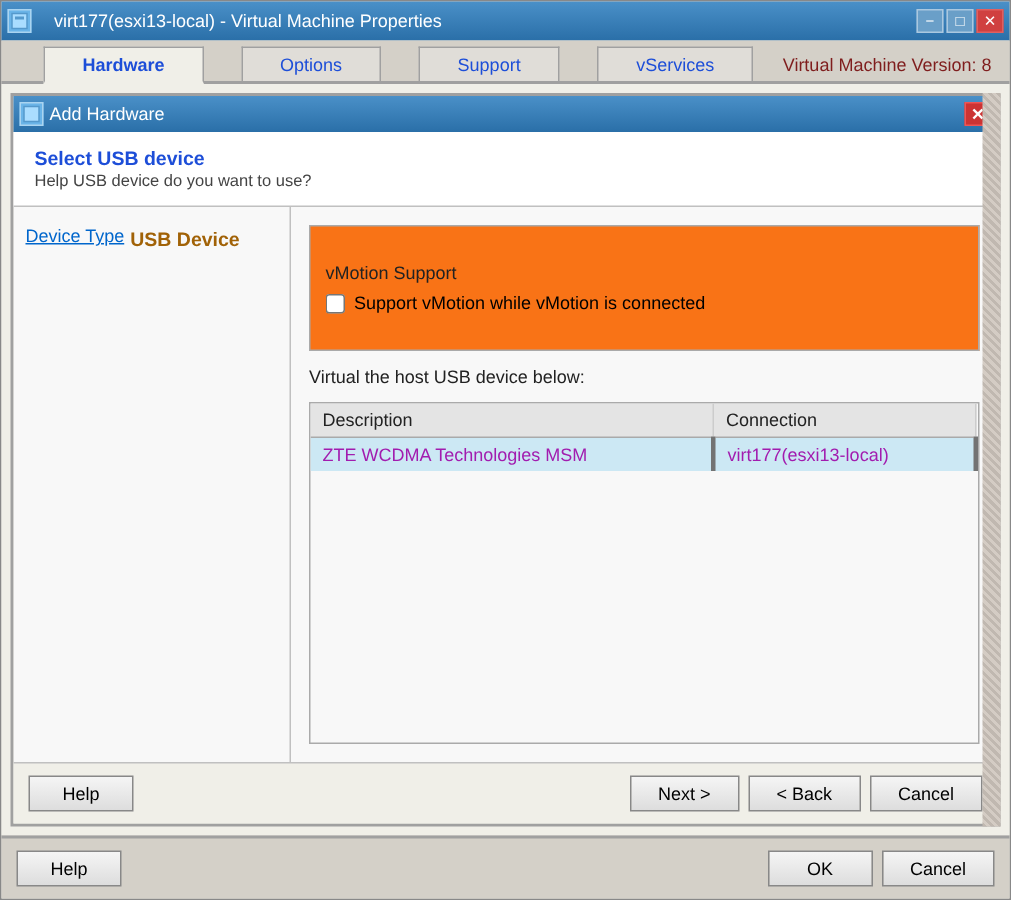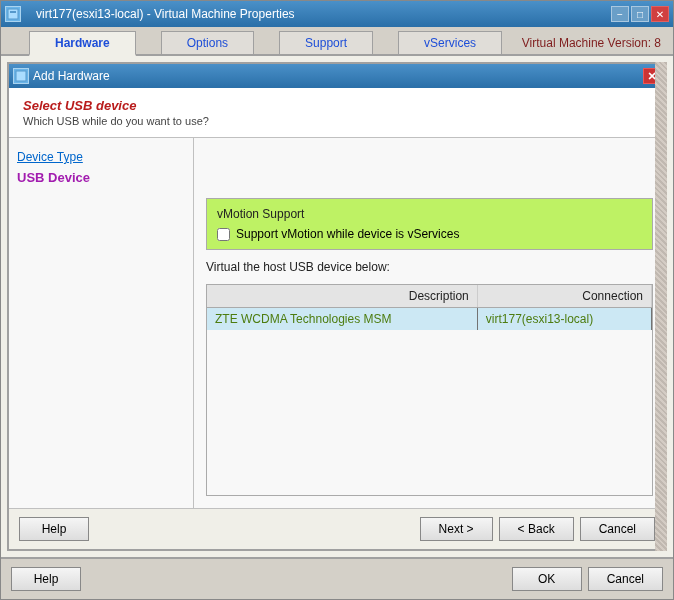--- a/index.html
+++ b/index.html
@@ -162,22 +162,21 @@
 
     .inner-header {
       background: white;
       padding: 10px 14px;
       border-bottom: 1px solid #c0c0c0;
     }
 
     .inner-header .select-title {
       font-size: 13px;
       font-weight: bold;
-      color: #b91c1c;
-      font-style: italic;
+      color: #1d4ed8;
     }
 
     .inner-header .select-subtitle {
       font-size: 11px;
       color: #444;
       margin-top: 2px;
     }
 
     .inner-body {
       display: flex;
@@ -185,35 +184,34 @@
       overflow: hidden;
     }
 
     
     .left-panel {
       width: 185px;
       background: #f8f8f8;
       border-right: 1px solid #c0c0c0;
       padding: 12px 8px;
       display: flex;
-      flex-direction: column;
       gap: 4px;
     }
 
     .left-panel .step-link {
       color: #0066cc;
       text-decoration: underline;
       cursor: pointer;
       font-size: 12px;
     }
 
     .left-panel .step-current {
       font-size: 13px;
       font-weight: bold;
-      color: #a21caf;
+      color: #a16207;
       margin-top: 2px;
     }
 
     .left-panel .step-next {
       font-size: 12px;
       color: #666;
       margin-top: 2px;
     }
 
     
@@ -221,23 +219,22 @@
       flex: 1;
       padding: 12px;
       display: flex;
       flex-direction: column;
       gap: 10px;
       background: #f8f8f8;
     }
 
     .vmotion-group {
       border: 1px solid #aaa;
-      padding: 8px 10px;
-      background: #bef264;
-      margin-top: 48px;
+      padding: 24px 10px;
+      background: #f97316;
     }
 
     .vmotion-group .group-title {
       font-size: 12px;
       color: #222;
       font-weight: normal;
       margin-bottom: 6px;
     }
 
     .checkbox-row {
@@ -267,37 +264,37 @@
       width: 100%;
       border-collapse: collapse;
     }
 
     .usb-table thead tr {
       background: #e4e4e4;
     }
 
     .usb-table thead th {
       padding: 4px 8px;
-      text-align: right;
+      text-align: left;
       border-right: 1px solid #ccc;
       border-bottom: 1px solid #aaa;
       font-weight: normal;
       font-size: 12px;
       color: #222;
     }
 
     .usb-table tbody tr {
       background: #cce8f4;
     }
 
     .usb-table tbody td {
       padding: 4px 8px;
-      border-right: 1px solid #737373;
-      font-size: 12px;
-      color: #4d7c0f;
+      border-right: 3px solid #737373;
+      font-size: 12px;
+      color: #a21caf;
     }
 
     
     .inner-footer {
       border-top: 1px solid #c0c0c0;
       padding: 8px 10px;
       display: flex;
       justify-content: flex-end;
       gap: 6px;
       background: #f0efe8;
@@ -398,37 +395,37 @@
                   <rect x="1" y="1" width="10" height="10" fill="#aaddff" stroke="#5599cc" stroke-width="1"></rect>
                 </svg>
             </div>
             <span style="color:white;font-size:12px;">Add Hardware</span>
           </div>
           <div class="inner-close-btn">✕</div>
         </div>
 
         <div class="inner-header">
           <div class="select-title">Select USB device</div>
-          <div class="select-subtitle">Which USB while do you want to use?</div>
+          <div class="select-subtitle">Help USB device do you want to use?</div>
         </div>
 
         <div class="inner-body">
 
           <div class="left-panel">
             <span class="step-link">Device Type</span>
             <span class="step-current">USB Device</span>
           </div>
 
           <div class="right-panel">
 
             <div class="vmotion-group">
               <div class="group-title">vMotion Support</div>
               <div class="checkbox-row">
                 <input type="checkbox" style="">
-                <label>Support vMotion while device is vServices</label>
+                <label>Support vMotion while vMotion is connected</label>
               </div>
             </div>
 
             <div class="select-usb-label">Virtual the host USB device below:</div>
 
             <div class="usb-table-wrapper">
               <table class="usb-table">
                 <thead>
                   <tr>
                     <th>Description</th>

